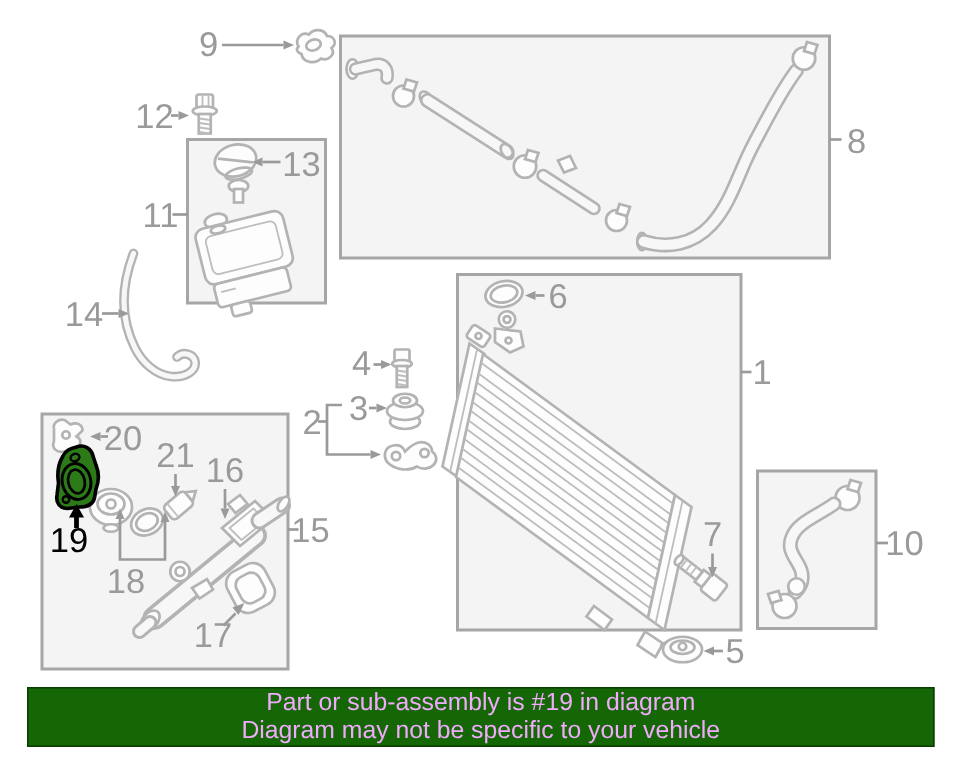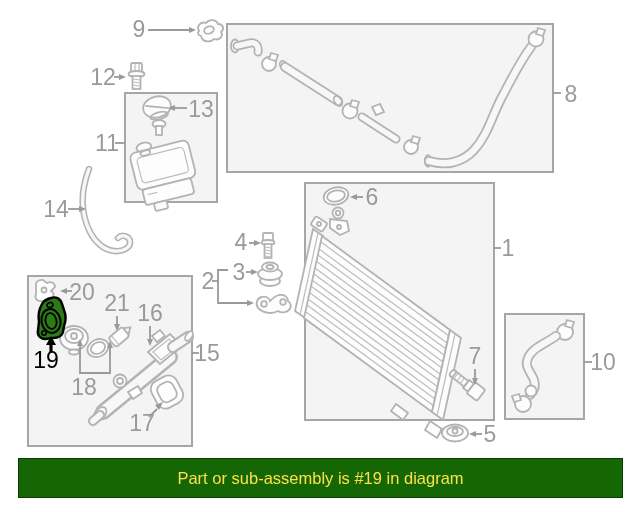--- a/index.html
+++ b/index.html
@@ -19,21 +19,21 @@
   .pf{stroke:#b3b3b3;stroke-width:1.8;fill:#fdfdfd;}
   .thin{stroke:#bdbdbd;stroke-width:1.2;fill:none;}
   .call{stroke:#9a9a9a;stroke-width:1.8;fill:none;}
   .callhead{fill:#9a9a9a;stroke:none;}
   .tubeO{stroke:#b3b3b3;fill:none;stroke-linecap:round;}
   .tubeI{stroke:#f7f7f7;fill:none;stroke-linecap:round;}
   .banner{
     position:absolute;left:18px;top:458px;width:605px;height:40px;
     background:#156605;border:1px solid #0b3d03;box-sizing:border-box;
     display:flex;flex-direction:column;align-items:center;justify-content:center;
-    color:#fde047;font-size:16.5px;line-height:19px;white-space:nowrap;
+    color:#f0abfc;font-size:16.5px;line-height:19px;white-space:nowrap;
   }
 </style>
 </head>
 <body>
 
 <div class="stage">
 <svg width="640" height="512" viewBox="0 0 640 512">
 
   <rect class="box" x="227" y="24" width="326" height="148"></rect>
   <rect class="box" x="125" y="93" width="92" height="109"></rect>
@@ -350,14 +350,15 @@
   </g>
   <g>
     <line x1="51" y1="352" x2="51" y2="344" stroke="#000000" stroke-width="3.2"></line>
     <polygon fill="#000000" points="46,345 56,345 51,336"></polygon>
     <text x="46" y="368" text-anchor="middle" class="hl">19</text>
   </g>
 </svg>
 
 <div class="banner">
   <div>Part or sub-assembly is #19 in diagram</div>
+  <div>Diagram may not be specific to your vehicle</div>
 </div>
 </div>
 
 </body></html>

